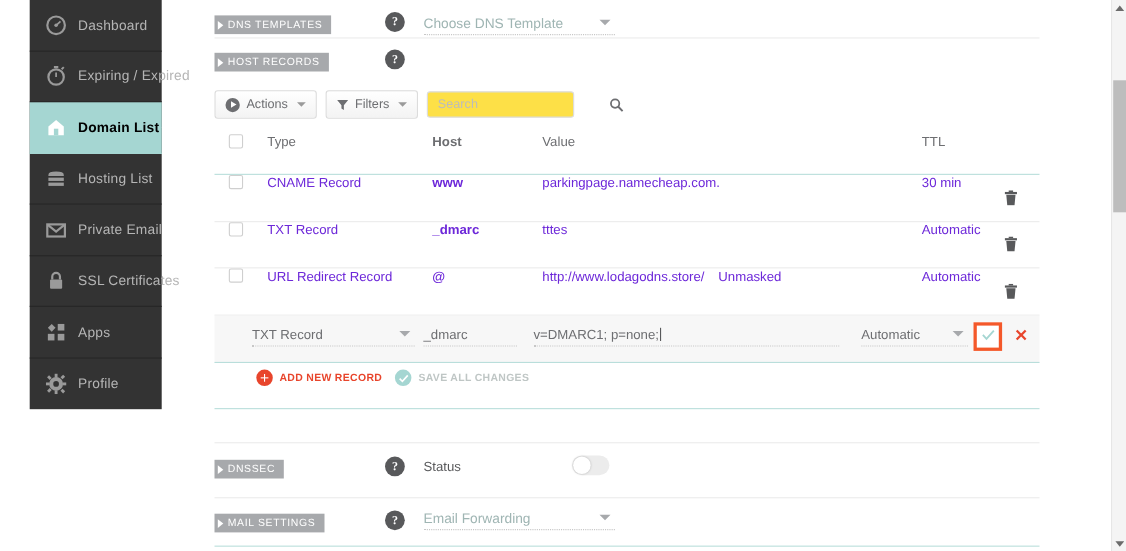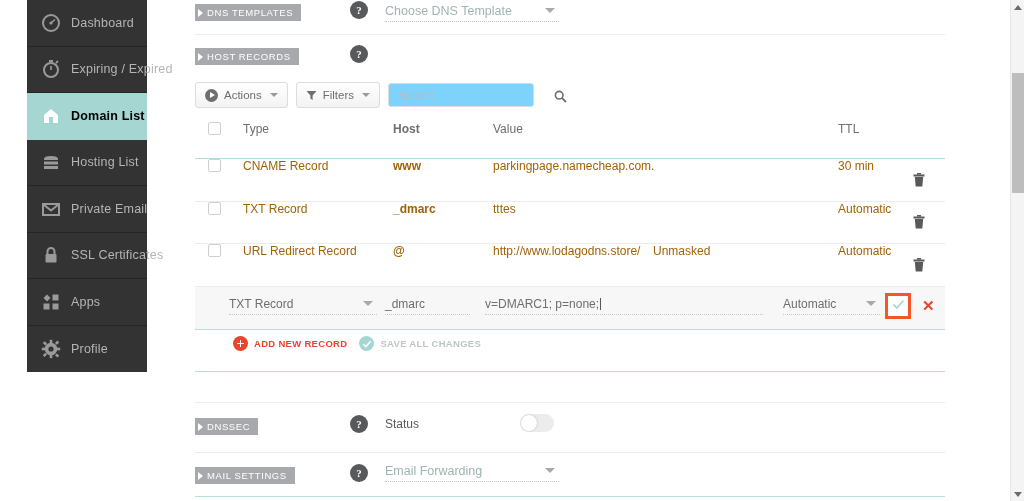--- a/index.html
+++ b/index.html
@@ -77,21 +77,21 @@
     cursor:pointer;
     user-select:none;
   }
   .caret{
     position:absolute;right:4px;top:4px;
     width:0;height:0;border-left:5px solid transparent;border-right:5px solid transparent;
     border-top:5px solid #a7a9ac;
   }
 
   
-  #dns-templates-row{position:absolute;left:0;top:4px;width:750px;height:36px;}
+  #dns-templates-row{position:absolute;left:0;top:14px;width:750px;height:36px;}
   #dns-tpl-tag{position:absolute;left:0;top:0;}
   #dns-tpl-help{position:absolute;left:155px;top:-3px;}
   #dns-tpl-select{position:absolute;left:190px;top:0;width:174px;}
 
   .hr-light{position:absolute;left:0;width:750px;height:1px;background:#ececec;}
   .hr-teal{position:absolute;left:0;width:750px;height:1px;background:#b9dedb;}
 
   
   #host-records-row{position:absolute;left:0;top:48px;height:24px;}
   #hr-tag{position:absolute;left:0;top:0;}
@@ -113,43 +113,43 @@
   .ico-play{
     width:13px;height:13px;border-radius:50%;background:#6d6e71;
     display:flex;align-items:center;justify-content:center;
   }
   .ico-play i{
     width:0;height:0;border-top:3px solid transparent;border-bottom:3px solid transparent;
     border-left:5px solid #ffffff;margin-left:2px;display:block;
   }
   .ico-funnel{width:11px;height:11px;}
   #search-box{
-    width:146px;height:24px;border:1px solid #dcdcdc;border-radius:3px;
-    background:#7dd3fc;display:flex;align-items:center;padding:0 7px;box-sizing:border-box;
+    width:134px;height:24px;border:1px solid #dcdcdc;border-radius:3px;
+    background:#fde047;display:flex;align-items:center;padding:0 7px;box-sizing:border-box;
   }
   #search-input{
     border:none;outline:none;flex:1;font-size:11.5px;color:#6d6e71;
     font-family:"Liberation Sans", sans-serif;background:transparent;
   }
   #search-input::placeholder{color:#bcbcbc;}
   .mag{width:13px;height:13px;flex:0 0 13px;}
 
   
   #rec-table{position:absolute;left:0;top:122px;width:750px;font-size:12px;}
   .rec-row{
     position:relative;height:41.5px;display:flex;align-items:flex-start;
     border-bottom:1px solid #ececec;
   }
   .rec-head{height:36px;border-bottom:1px solid #b9dedb;color:#6d6e71;}
   .rec-head .c{color:#6d6e71;}
   .cbx{
     width:11px;height:11px;border:1px solid #cfcfcf;border-radius:2px;background:#fff;
     flex:0 0 11px;margin-left:13px;margin-right:22px;cursor:pointer;
   }
-  .c{color:#a16207;}
+  .c{color:#6d28d9;}
   .c-type{width:150px;flex:0 0 150px;}
   .c-host{width:100px;flex:0 0 100px;font-weight:bold;}
   .c-value{width:160px;flex:0 0 160px;}
   .c-extra{width:185px;flex:0 0 185px;}
   .c-ttl{width:95px;flex:0 0 95px;}
   .trash{
     position:absolute;right:20px;top:50%;transform:translateY(-50%);
     width:12px;height:14px;cursor:pointer;
   }
 

